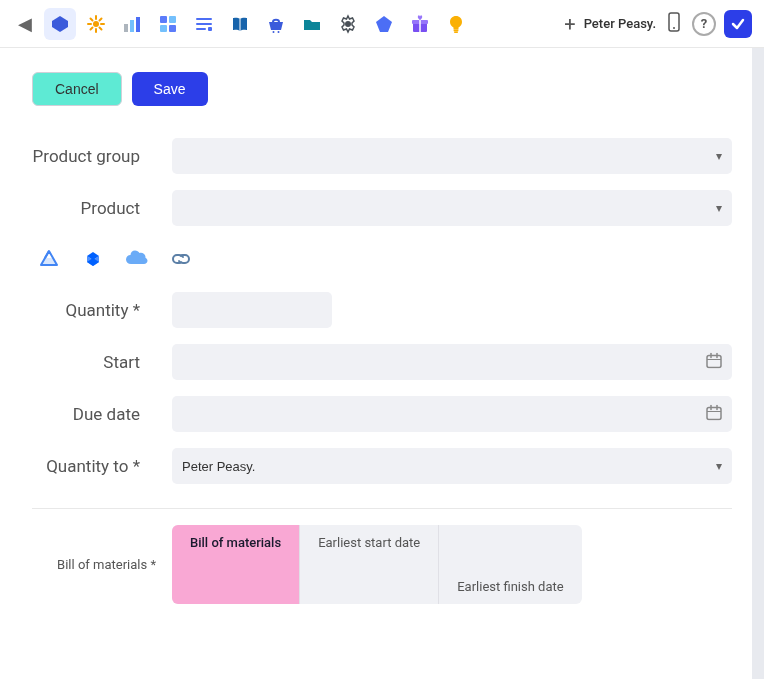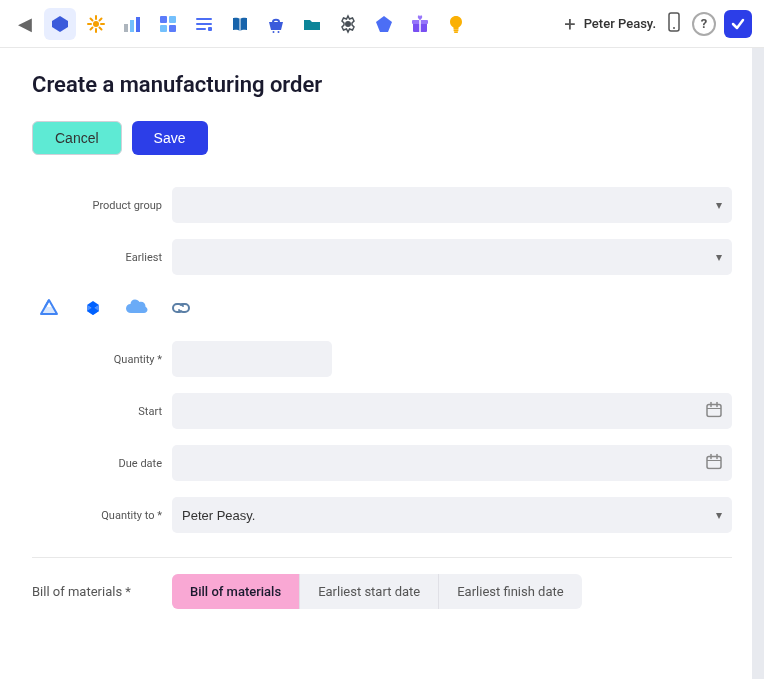--- a/index.html
+++ b/index.html
@@ -124,24 +124,24 @@
     }
 
     .form-row {
       display: flex;
       align-items: center;
       margin-bottom: 16px;
     }
 
     .form-label {
       width: 140px;
-      font-size: 11px;
+      font-size: 17px;
       color: #555;
       text-align: right;
-      padding-right: 10px;
+      padding-right: 32px;
       flex-shrink: 0;
     }
 
     .form-select-wrapper {
       flex: 1;
       position: relative;
     }
 
     .form-select {
       width: 100%;
@@ -238,20 +238,21 @@
 
     .bom-row {
       display: flex;
       align-items: center;
     }
 
     .bom-label {
       width: 140px;
       font-size: 13px;
       color: #555;
+      text-align: right;
       padding-right: 16px;
       flex-shrink: 0;
     }
 
     .bom-tabs {
       display: flex;
       gap: 0;
       background: #f0f1f5;
       border-radius: 6px;
       overflow: hidden;
@@ -261,20 +262,21 @@
       padding: 10px 18px;
       font-size: 13px;
       color: #555;
       cursor: pointer;
       border-right: 1px solid #e0e0e6;
       white-space: nowrap;
     }
 
     .bom-tab:last-child {
       border-right: none;
+      margin-top: 44px;
     }
 
     .bom-tab.active {
       background: #f9a8d4;
       color: #1a1a2e;
       font-weight: 500;
     }
 
     
     .right-border {
@@ -405,41 +407,40 @@
     <div class="nav-check-box">
       <svg width="14" height="14" viewBox="0 0 14 14">
         <polyline points="2,7 6,11 12,3" fill="none" stroke="white" stroke-width="2.5" stroke-linecap="round" stroke-linejoin="round"></polyline>
       </svg>
     </div>
   </div>
 </nav>
 
 <main class="main-content">
 
-  <h1 class="page-title">Create a manufacturing order</h1>
 
   <div class="action-buttons">
     <button class="btn-cancel">Cancel</button>
     <button class="btn-save">Save</button>
   </div>
 
   <div class="form-section">
 
     <div class="form-row">
       <label class="form-label">Product group</label>
       <div class="form-select-wrapper">
         <select class="form-select">
           <option value=""></option>
         </select>
         <span class="select-arrow">▾</span>
       </div>
     </div>
 
     <div class="form-row">
-      <label class="form-label">Earliest</label>
+      <label class="form-label">Product</label>
       <div class="form-select-wrapper">
         <select class="form-select">
           <option value=""></option>
         </select>
         <span class="select-arrow">▾</span>
       </div>
     </div>
 
     <div class="form-row">
       <div class="files-icons">

